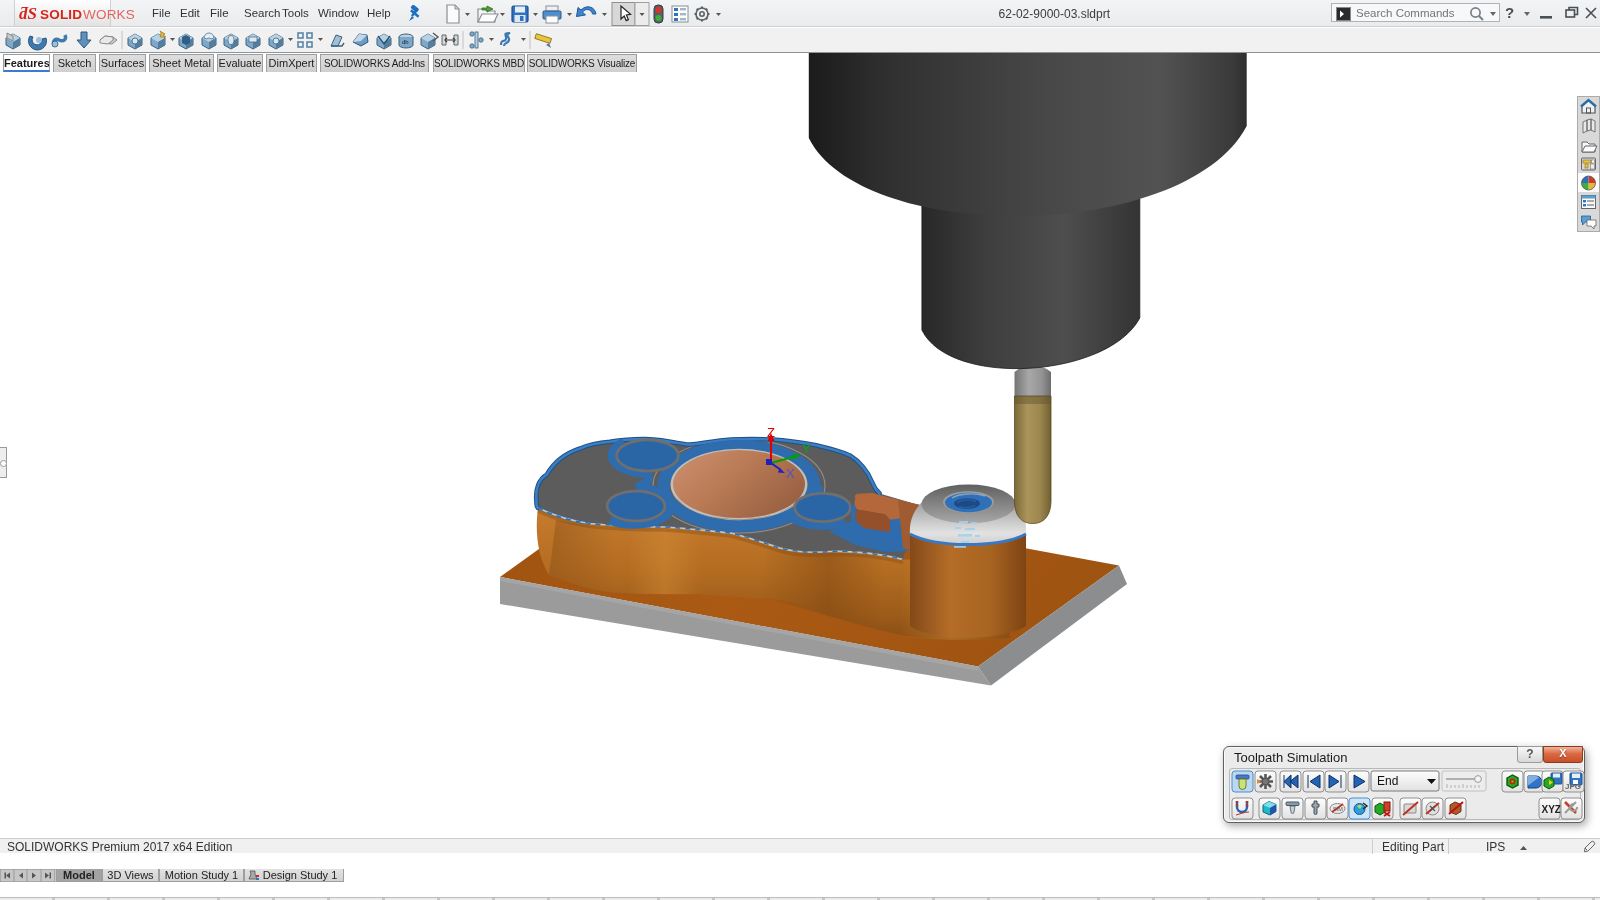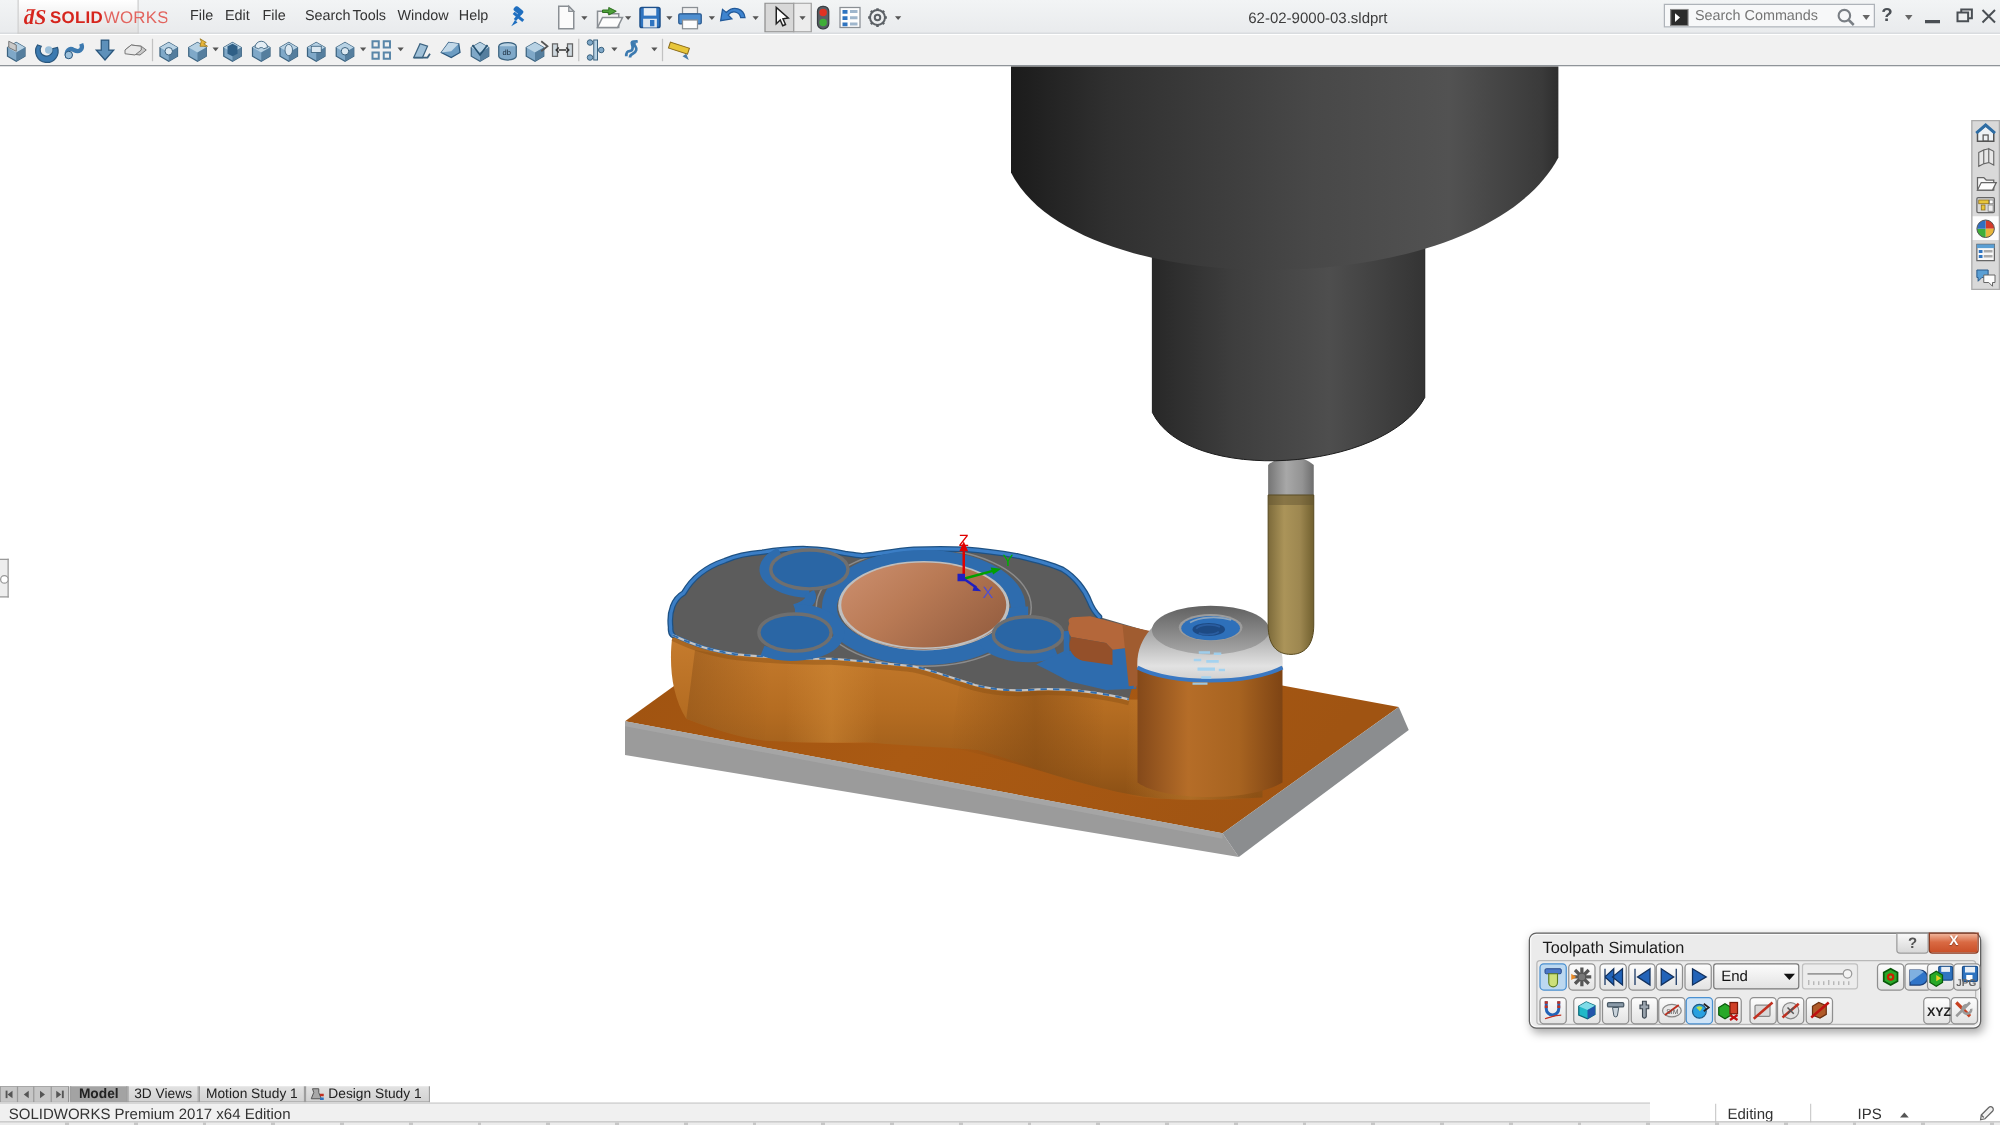--- a/index.html
+++ b/index.html
@@ -48,21 +48,21 @@
     border:1px solid #606060; border-radius:6px;
     box-shadow:inset 0 0 0 1px #fafafa, 2px 3px 8px rgba(0,0,0,0.35); }
   #dlg .title { position:absolute; left:10px; top:3px; font-size:13px; color:#1a1a1a;text-align:right; }
 
   
   #btabs { left:0; top:869px; width:1600px; height:13px; background:#fff; }
   .btab { position:absolute; top:0; height:13px; font-size:11px; color:#222; white-space:nowrap; overflow:hidden;
     background:linear-gradient(#e2e2e2,#d2d2d2); border:1px solid #9e9e9e; border-top:none;
     text-align:center; line-height:12px; }
   .btab.active { background:#a3a3a3; font-weight:bold; }
-  #statusbar { left:0; top:882px; width:1320px; height:15px; background:#f0f0f0;
+  #statusbar { left:0; top:838px; width:1600px; height:15px; background:#f0f0f0;
     border-top:1px solid #cdcdcd; font-size:12px; color:#333; }
   #sliver { left:0; top:897px; width:1600px; height:3px; background:repeating-linear-gradient(90deg,#ececec 0 52px,#c6c6c6 52px 55px); border-top:1px solid #bdbdbd; }
 </style>
 </head>
 <body>
 <div id="app">
 
   <svg id="scene" class="abs" width="1600" height="900" viewBox="0 0 1600 900">
     <defs>
       <linearGradient id="spin1" x1="0" y1="0" x2="1" y2="0">
@@ -533,20 +533,31 @@
           <path d="M-7 5 c0 -7 4 -2 5 -6 c1 -4 -4 -6 4 -6 c-6 2 0 4 -1 7 c-1 4 -5 2 -5 6" fill="none" stroke="#3c7ab0" stroke-width="2.2"></path>
         </g>
       <path d="M521 10 h5 l-2.5 3 z" fill="#555"></path>
       <line x1="530" y1="3" x2="530" y2="21" stroke="#c2c2c2"></line>
       <g transform="translate(543,11)">
           <rect x="-8" y="-3" width="16" height="5" transform="rotate(18)" fill="#e8c63a" stroke="#8a6a1a" stroke-width="0.8"></rect>
           <path d="M3 6 l5 3 -2 -5" fill="#4a7aa8"></path>
         </g>
     </svg>
   </div>
+  <div id="tabstrip" class="abs">
+    <div class="tab active" style="left:3px;width:47px">Features</div>
+    <div class="tab" style="left:53px;width:43px">Sketch</div>
+    <div class="tab" style="left:99px;width:47px">Surfaces</div>
+    <div class="tab" style="left:149px;width:65px">Sheet Metal</div>
+    <div class="tab" style="left:217px;width:46px">Evaluate</div>
+    <div class="tab" style="left:266px;width:51px">DimXpert</div>
+    <div class="tab" style="left:320px;width:109px;font-size:10px;letter-spacing:-0.2px">SOLIDWORKS Add-Ins</div>
+    <div class="tab" style="left:433px;width:92px;font-size:10px;letter-spacing:-0.2px">SOLIDWORKS MBD</div>
+    <div class="tab" style="left:527px;width:110px;font-size:10px;letter-spacing:-0.2px">SOLIDWORKS Visualize</div>
+  </div>
   <div id="lhandle" class="abs"></div>
   <div id="taskpane" class="abs">
     <svg width="21" height="134" viewBox="0 0 21 134">
       <g transform="translate(0,0)">
           <path d="M4 9 L10.5 3.5 L17 9 V16 H4 Z" fill="#eef2f5" stroke="#555" stroke-width="1.2"></path>
           <path d="M3 9.5 L10.5 3 L18 9.5" fill="none" stroke="#2e6da4" stroke-width="2.4"></path>
           <rect x="8.5" y="11" width="4" height="5" fill="none" stroke="#555"></rect>
         </g>
       <g transform="translate(0,19)">
           <path d="M5 6 l4 -2 v11 l-4 2 z M9 4 l4 -1 v11 l-4 1 z M13 3 l4 2 v11 l-4 -2 z" fill="#e8e8e8" stroke="#666" stroke-width="0.9"></path>

